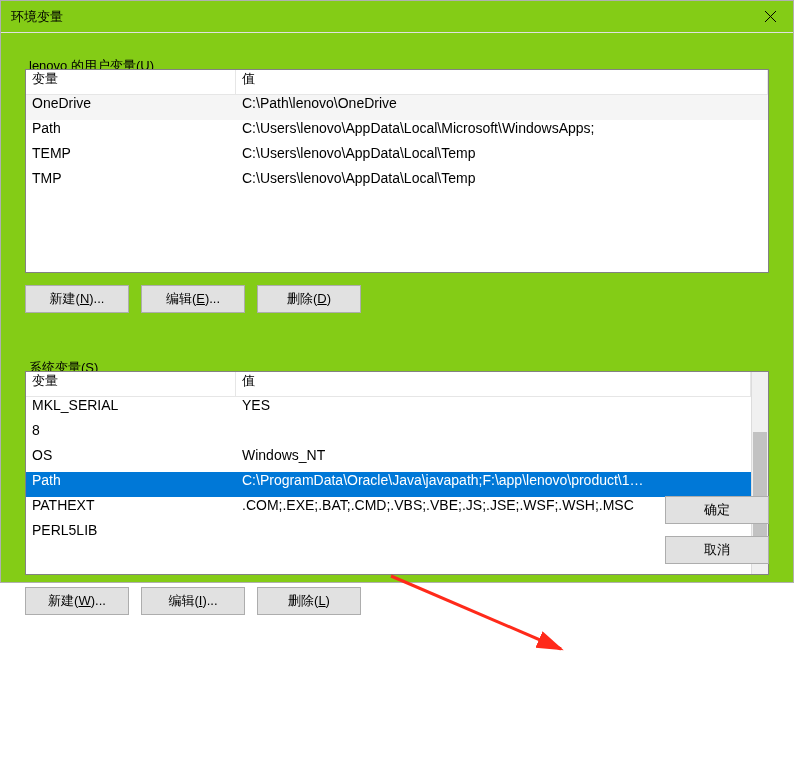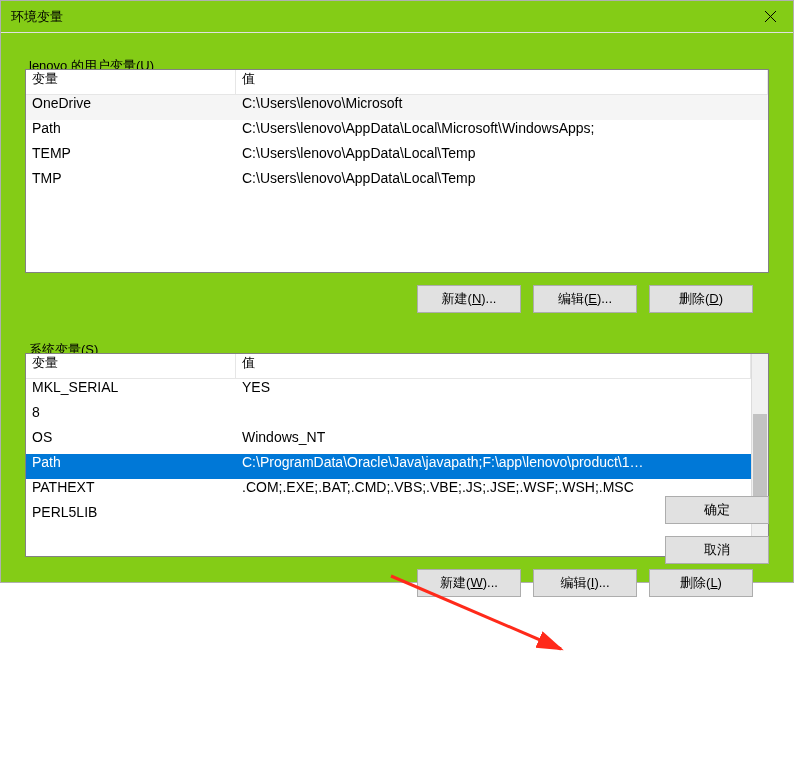--- a/index.html
+++ b/index.html
@@ -82,36 +82,35 @@
     white-space: nowrap;
     overflow: hidden;
     text-overflow: ellipsis;
   }
   .col-name { width: 210px; flex: 0 0 auto; }
   .col-value { flex: 1 1 auto; min-width: 0; }
   .lb-row.alt { background: #f5f5f5; }
   .lb-row.selected { background: #0078d7; color: #fff; }
   .button-row {
     display: flex;
-    justify-content: flex-end;
     gap: 12px;
     padding: 12px 16px 4px 0;
   }
   button.win {
     width: 104px; height: 28px;
     background: #e1e1e1;
     border: 1px solid #adadad;
     font-family: inherit;
     font-size: 13px;
     color: #000;
     cursor: pointer;
     padding: 0;
   }
   button.win u { text-decoration: underline; }
-  .sys-group { margin-top: 18px; }
+  .sys-group { margin-top: 36px; }
   .footer {
     position: absolute;
     right: 24px; bottom: 18px;
     display: flex; gap: 12px; flex-direction: column;
   }
   
   .arrow-overlay {
     position: absolute;
     left: 0; top: 0;
     pointer-events: none;
@@ -138,21 +137,21 @@
       <div class="group-label">
         <span>lenovo 的用户变量(</span><u>U</u><span>)</span>
       </div>
       <div class="listbox">
         <div class="lb-header">
           <div class="col col-name">变量</div>
           <div class="col col-value">值</div>
         </div>
         <div class="lb-row alt">
           <div class="col col-name">OneDrive</div>
-          <div class="col col-value">C:\Users\lenovo\Microsoft</div>
+          <div class="col col-value">C:\Path\lenovo\OneDrive</div>
         </div>
         <div class="lb-row">
           <div class="col col-name">Path</div>
           <div class="col col-value">C:\Users\lenovo\AppData\Local\Microsoft\WindowsApps;</div>
         </div>
         <div class="lb-row">
           <div class="col col-name">TEMP</div>
           <div class="col col-value">C:\Users\lenovo\AppData\Local\Temp</div>
         </div>
         <div class="lb-row">

